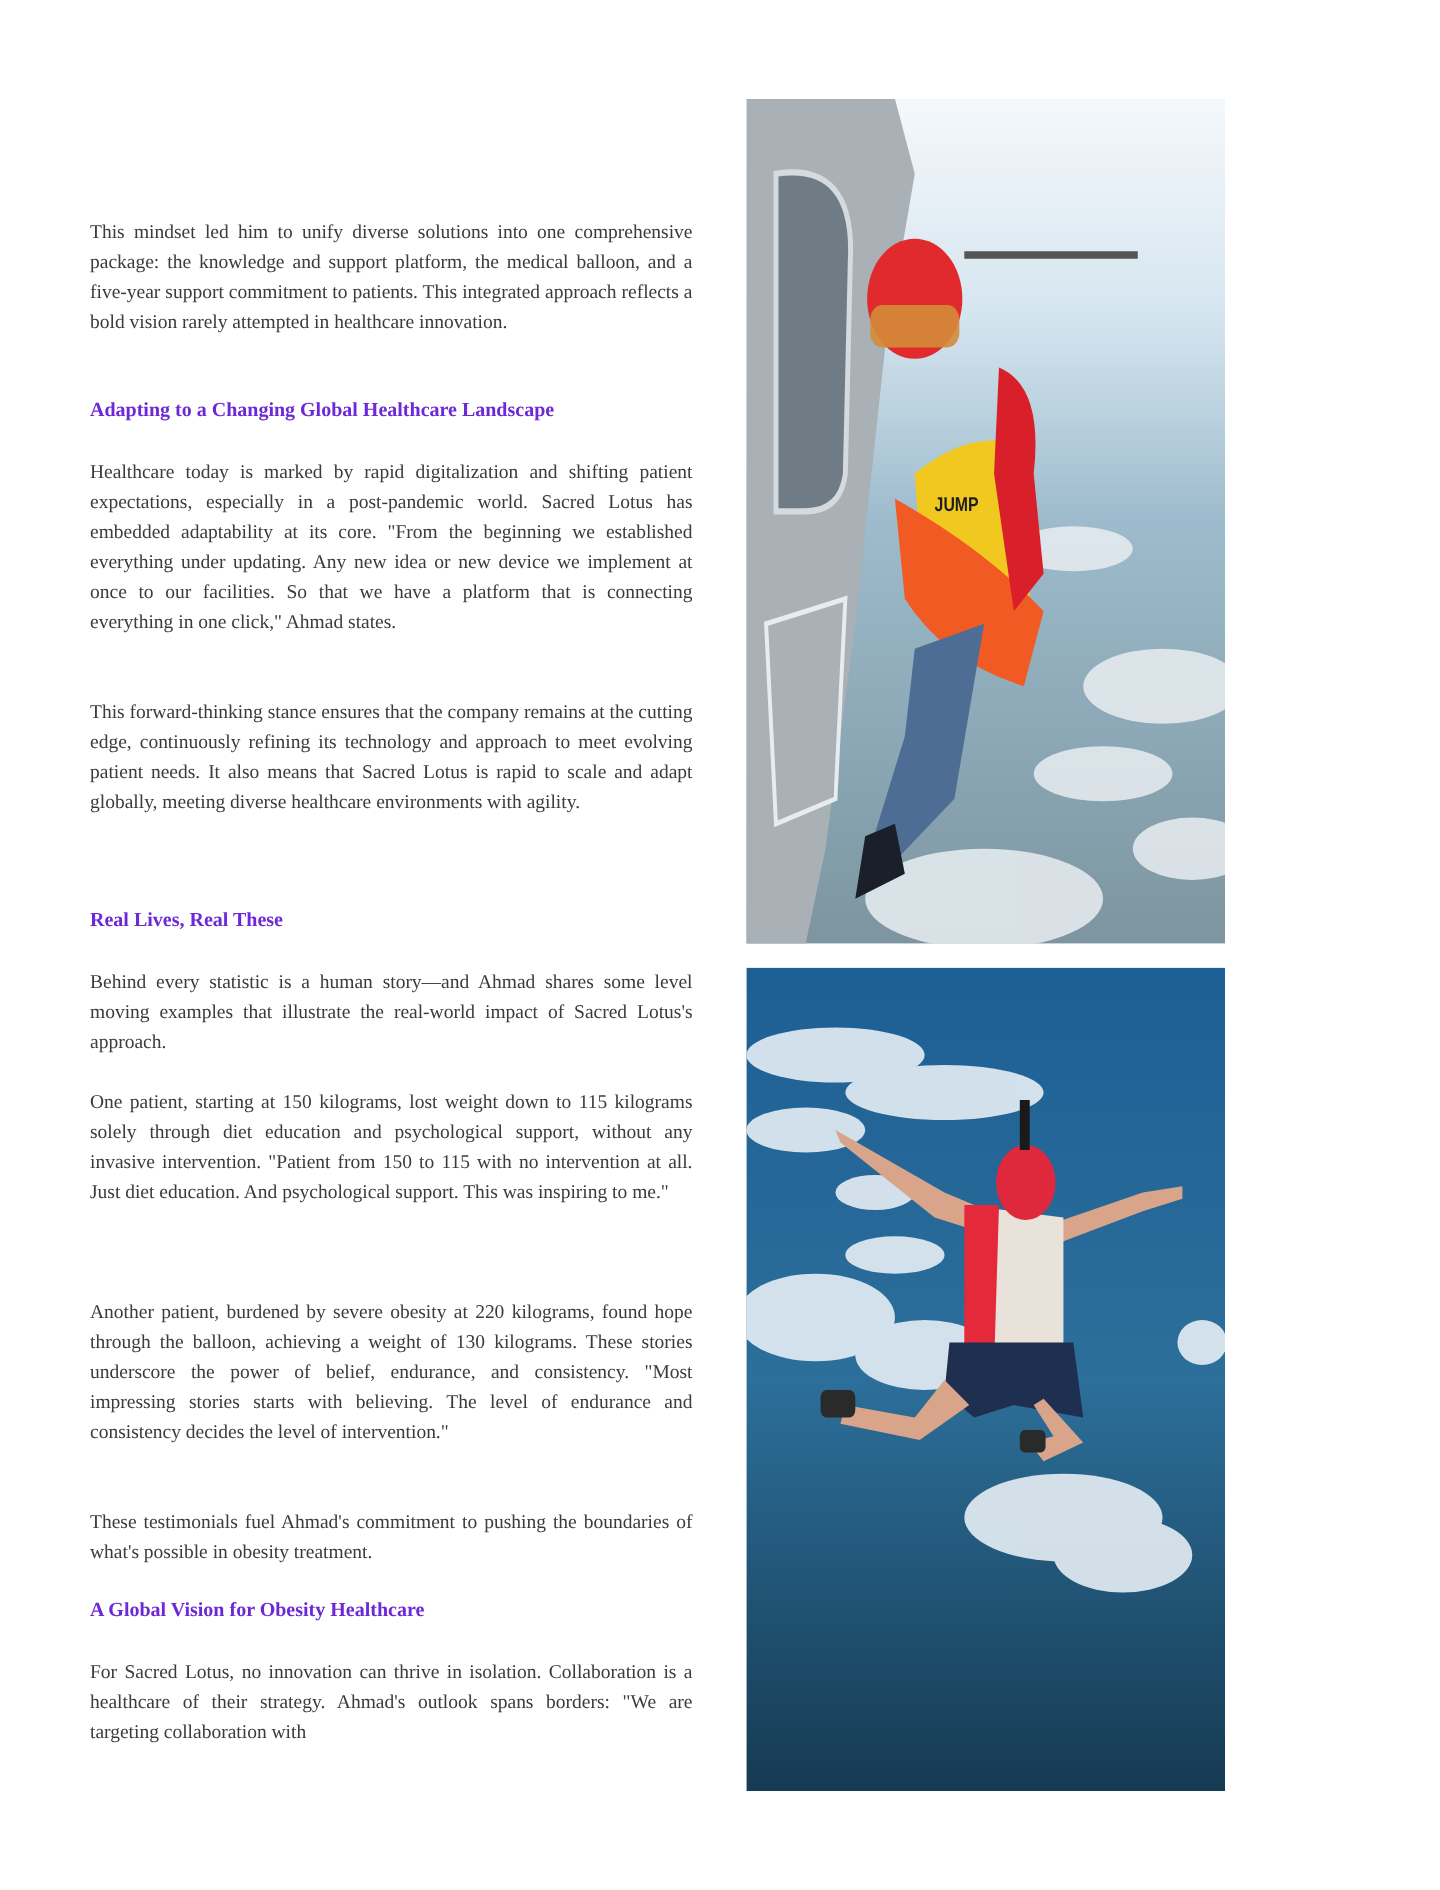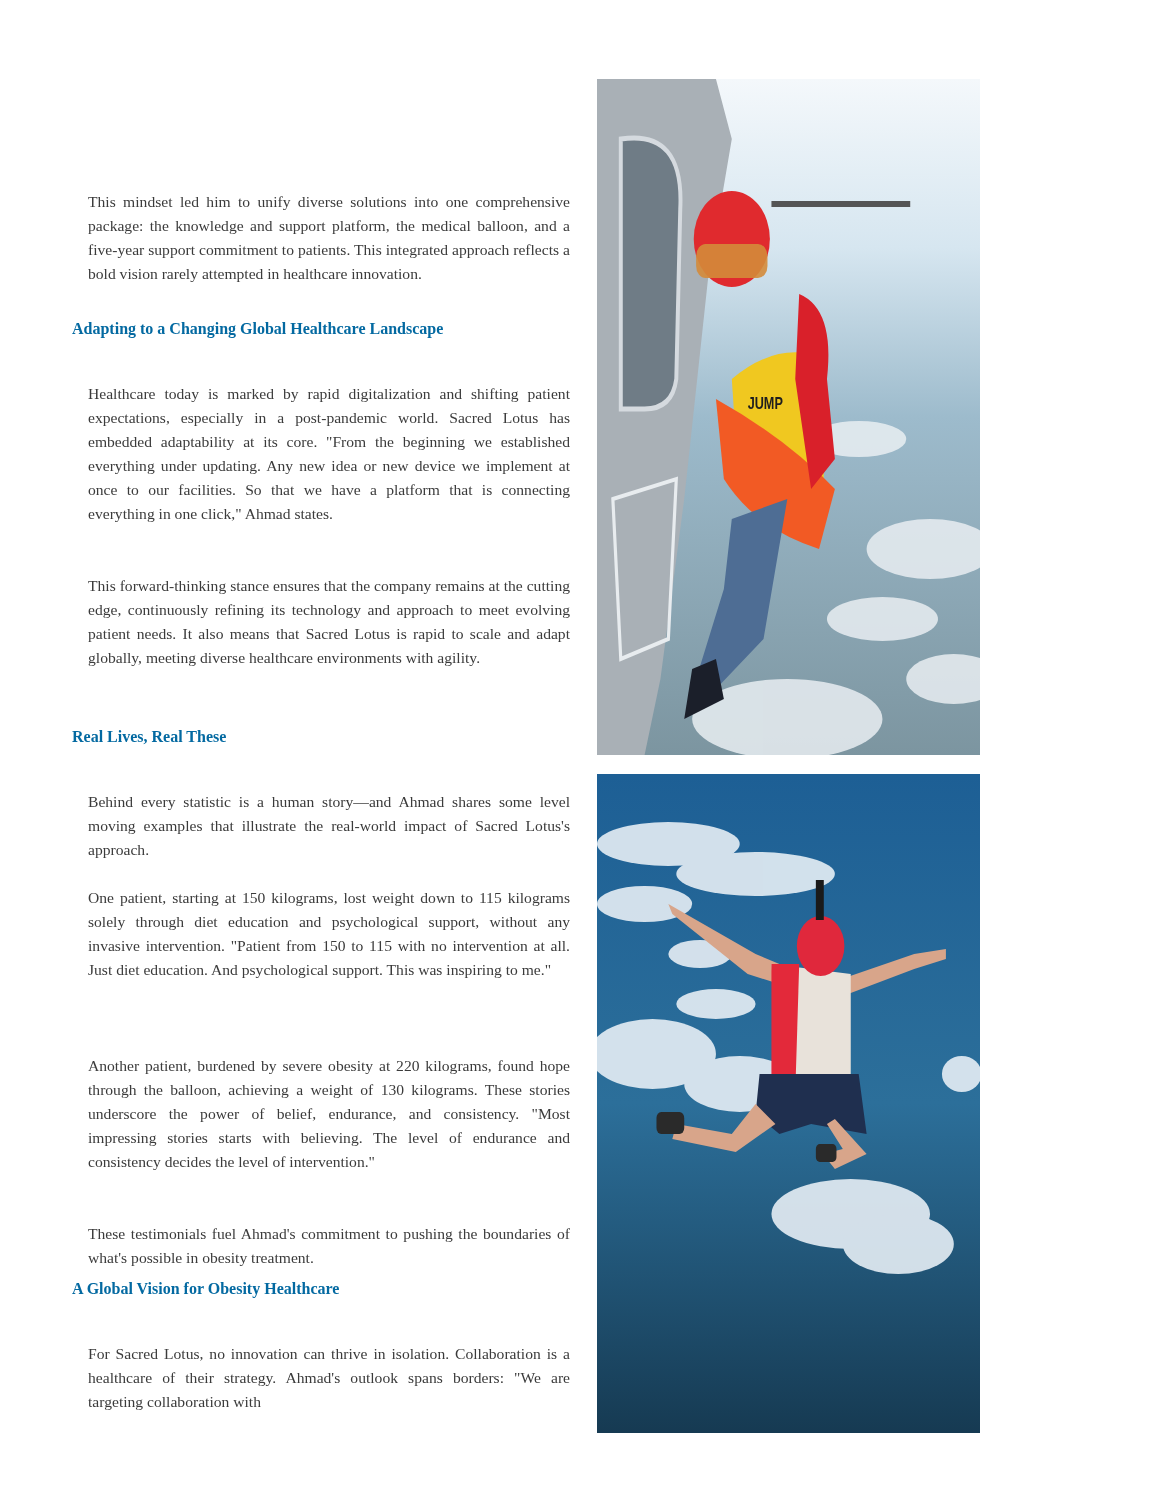--- a/index.html
+++ b/index.html
@@ -1,20 +1,20 @@
 <!DOCTYPE html>
 <html><head>
 <meta charset="utf-8">
 <style>
   html, body { margin:0; padding:0; background:#ffffff; }
   body { width:1152px; height:1512px; position:relative; overflow:hidden;
          font-family:"Liberation Serif","DejaVu Serif",serif; color:#3a3a3a; }
   .col { position:absolute; left:72px; width:482px; }
-  .p { font-size:15.6px; line-height:24px; text-align:justify; margin:16px; color:#3b3b3b; }
-  .h { font-size:16px; font-weight:bold; line-height:22px; margin:0; color:#0369a1; }
+  .p { font-size:15.6px; line-height:24px; text-align:justify; margin:0; color:#3b3b3b; }
+  .h { font-size:16px; font-weight:bold; line-height:22px; margin:0; color:#6d28d9; }
   .photo { position:absolute; left:597px; width:383px; overflow:hidden; }
   .photo svg { display:block; width:100%; height:100%; }
 </style>
 </head>
 <body>
 
 <p class="p col" style="top:174px">This mindset led him to unify diverse solutions into one comprehensive package: the knowledge and support platform, the medical balloon, and a five-year support commitment to patients. This integrated approach reflects a bold vision rarely attempted in healthcare innovation.</p>
 <h2 class="h col" style="top:318px">Adapting to a Changing Global Healthcare Landscape</h2>
 <p class="p col" style="top:366px">Healthcare today is marked by rapid digitalization and shifting patient expectations, especially in a post-pandemic world. Sacred Lotus has embedded adaptability at its core. "From the beginning we established everything under updating. Any new idea or new device we implement at once to our facilities. So that we have a platform that is connecting everything in one click," Ahmad states.</p>
 <p class="p col" style="top:558px">This forward-thinking stance ensures that the company remains at the cutting edge, continuously refining its technology and approach to meet evolving patient needs. It also means that Sacred Lotus is rapid to scale and adapt globally, meeting diverse healthcare environments with agility.</p>

